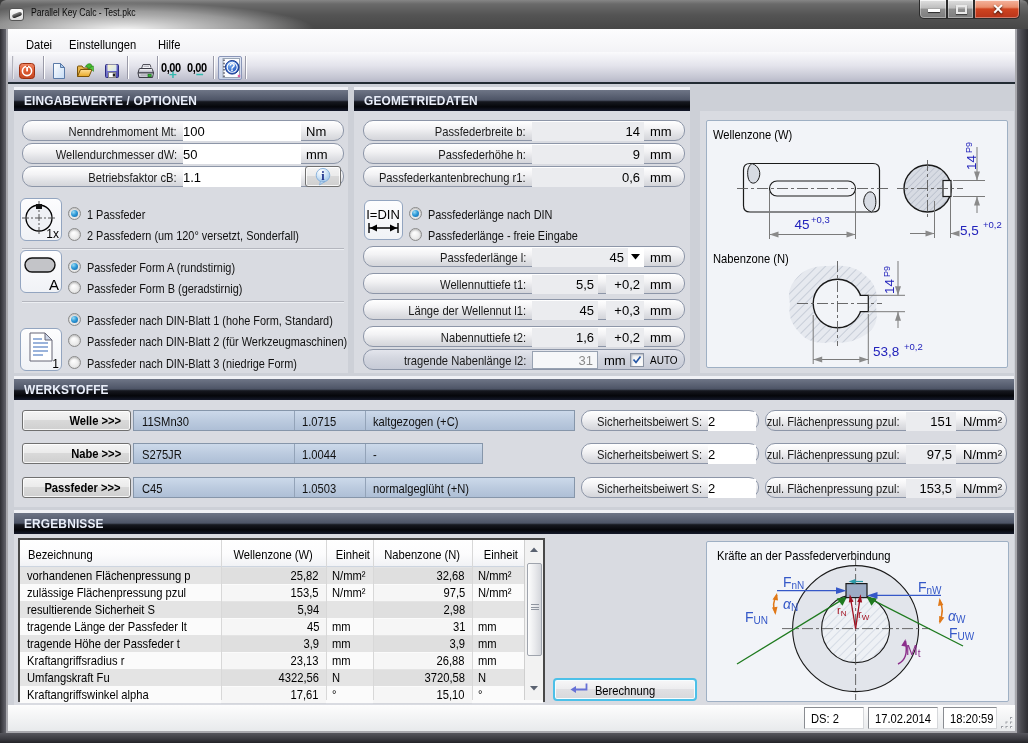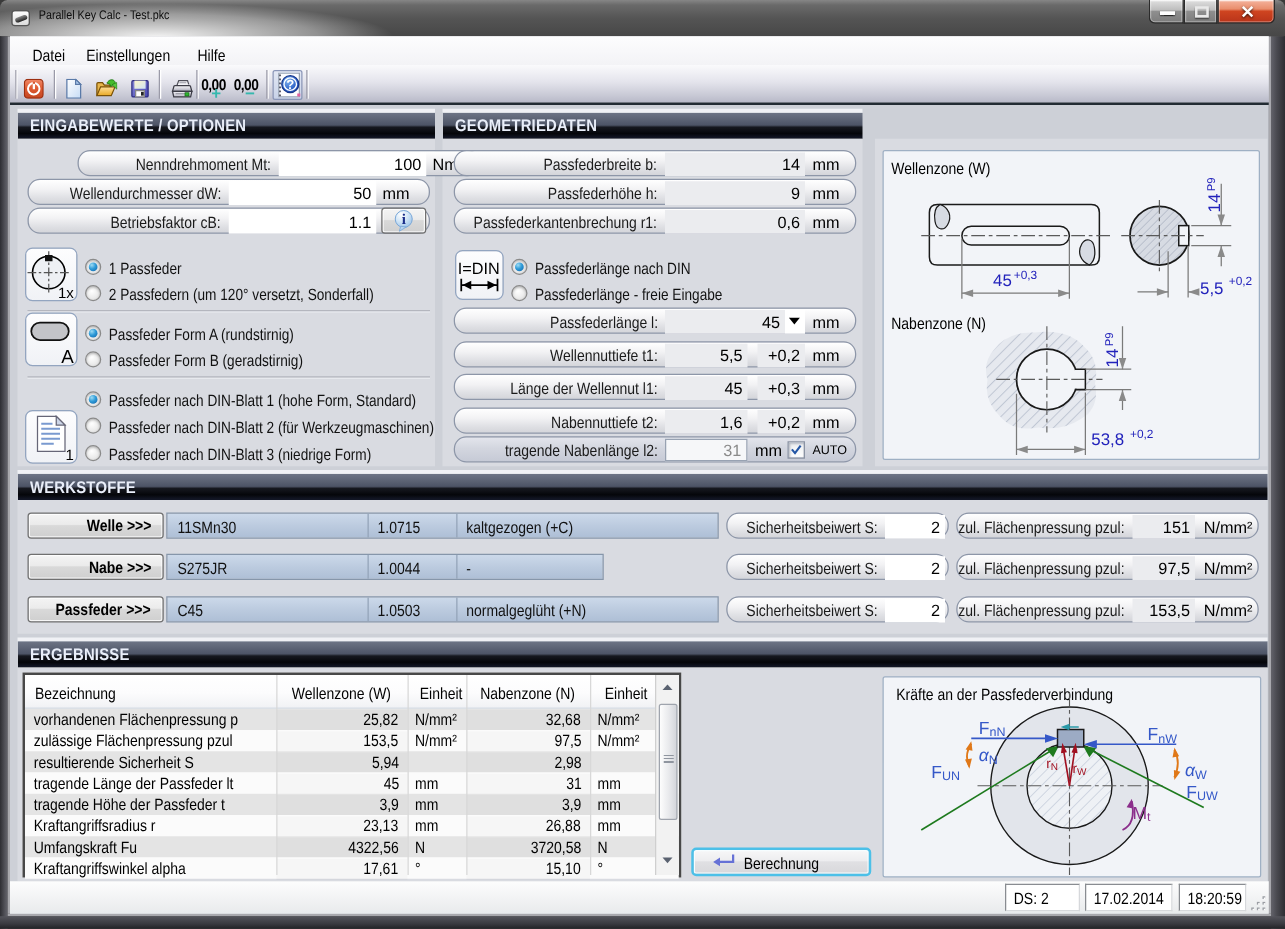--- a/index.html
+++ b/index.html
@@ -41,21 +41,21 @@
 
 .sechead { position:absolute; height:24px; background:linear-gradient(180deg,#6e7586 0,#4d5466 48%,#16181f 56%,#05060a 80%,#131727 98%,#000 100%);
   background-clip:padding-box; color:#e9eef9; font-weight:bold; font-size:13.5px; line-height:21px; padding-left:10px; letter-spacing:.2px;
   border-top:3px solid #f0f1f5; }
 .secbody { position:absolute; background:#d9dbe1; }
 
 
 .srow { position:absolute; height:21px; border:1px solid #8d96a8; border-radius:10px;
   background:linear-gradient(180deg,#ffffff 0,#f2f2f4 40%,#dfe0e4 75%,#d4d5da 100%); }
 .srow .lab { position:absolute; top:3px; font-size:13px; color:#1a1a1a; text-align:right; white-space:nowrap; transform:scaleX(0.86); transform-origin:100% 50%; }
-.srow .fld { position:absolute; top:1px; height:19px; background:#fff; font-size:13px; text-align:right; padding:2px 4px 0 0; }
+.srow .fld { position:absolute; top:1px; height:19px; background:#fff; font-size:13px; padding:2px 4px 0 0; }
 .srow .fldro { position:absolute; top:1px; height:19px; background:#ebecef; font-size:13px; text-align:right; padding:2px 4px 0 0; }
 .srow .unit { position:absolute; top:3px; font-size:13px; }
 
 
 .radio { position:absolute; width:13px; height:13px; border-radius:50%;
   background:radial-gradient(circle at 40% 35%, #fff 0, #ececec 55%, #d9d9d9 100%);
   border:1px solid #8a8a8a; box-shadow:inset 0 1px 2px rgba(0,0,0,.25); }
 .radio.sel::after { content:""; position:absolute; left:2px; top:2px; width:7px; height:7px; border-radius:50%;
   background:radial-gradient(circle at 35% 30%, #9ddbf3 0, #2f9bd8 45%, #1062a8 100%); }
 .rlab { position:absolute; font-size:13px; color:#111; white-space:nowrap; transform:scaleX(0.84); transform-origin:0 50%; }
@@ -256,21 +256,21 @@
   </div>
 
   <div class="sechead" style="left:6px; top:58px; width:334px;"><span class="sx0" style="transform:scaleX(0.88);">EINGABEWERTE / OPTIONEN</span></div>
   <div class="secbody" style="left:6px; top:82px; width:334px; height:262px;"></div>
 
   <div class="sechead" style="left:346px; top:58px; width:336px;"><span class="sx0" style="transform:scaleX(0.88);">GEOMETRIEDATEN</span></div>
   <div class="secbody" style="left:346px; top:82px; width:336px; height:262px;"></div>
 
   <div class="secbody" style="left:692px; top:82px; width:314px; height:262px;"></div>
 
-  <div class="srow" style="left:14px; top:91px; width:322px;margin-left:40px;">
+  <div class="srow" style="left:14px; top:91px; width:322px;">
     <div class="lab" style="right:166px;">Nenndrehmoment Mt:</div>
     <div class="fld" style="left:160px; width:118px;">100</div>
     <div class="unit" style="left:283px;">Nm</div>
   </div>
   <div class="srow" style="left:14px; top:114px; width:322px;">
     <div class="lab" style="right:166px;">Wellendurchmesser dW:</div>
     <div class="fld" style="left:160px; width:118px;">50</div>
     <div class="unit" style="left:283px;">mm</div>
   </div>
   <div class="srow" style="left:14px; top:137px; width:322px;">

